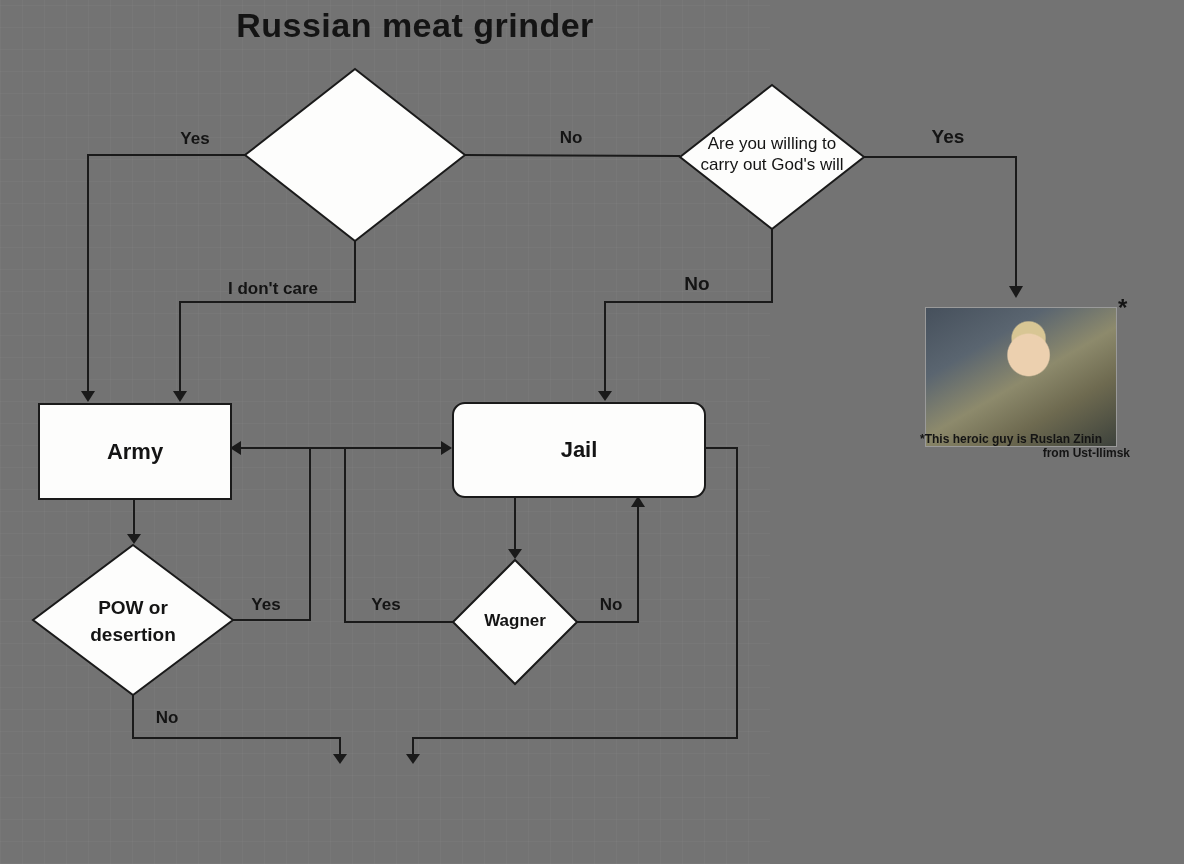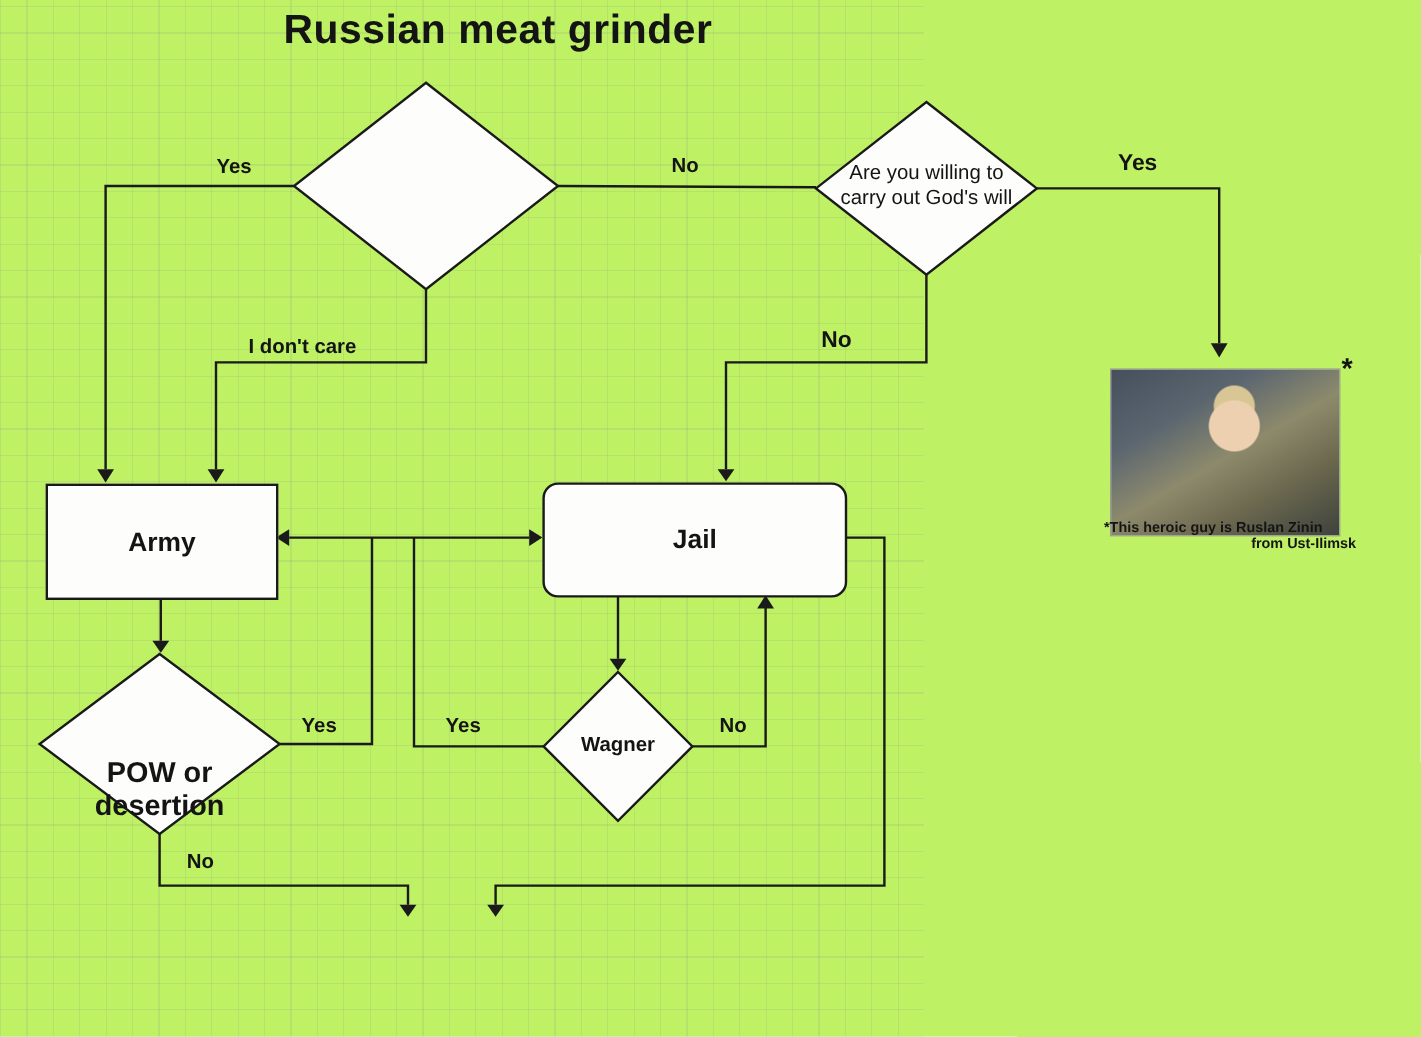--- a/index.html
+++ b/index.html
@@ -1,19 +1,19 @@
 <!DOCTYPE html>
 <html><head>
 <meta charset="utf-8">
 <style>
   html,body{margin:0;padding:0;background:#ffffff;}
   #canvas{
     position:relative;
     width:1184px;height:864px;
-    background:#bef264;
+    background:#737373;
     font-family:"Liberation Sans", sans-serif;
     color:#141414;
     overflow:hidden;
   }
   #grid{
     position:absolute;left:0;top:0;width:770px;height:864px;
     background-image:
       repeating-linear-gradient(0deg, rgba(140,140,140,0.16) 0 1px, transparent 1px 22px),
       repeating-linear-gradient(90deg, rgba(140,140,140,0.16) 0 1px, transparent 1px 22px);
     pointer-events:none;
@@ -33,30 +33,30 @@
     font-weight:bold;
   }
   #army{left:38px;top:403px;width:190px;height:93px;font-size:22px;}
   #jail{left:452px;top:402px;width:250px;height:92px;font-size:22px;border-radius:13px;}
   #death{left:168px;top:765px;width:468px;height:92px;font-size:31px;}
   .diamond-label{
     position:absolute;text-align:center;font-weight:bold;
   }
   #lbl-support{left:294px;top:126px;width:122px;font-size:19px;line-height:28px;}
   #lbl-gods{left:692px;top:133px;width:160px;font-size:17px;line-height:21px;font-weight:normal;}
-  #lbl-pow{left:78px;top:594px;width:110px;font-size:24px;line-height:27px;margin-top:37px;}
+  #lbl-pow{left:78px;top:594px;width:110px;font-size:19px;line-height:27px;}
   #lbl-wagner{left:465px;top:611px;width:100px;font-size:17px;}
   .edge-label{
     position:absolute;font-weight:bold;font-size:17px;
     transform:translateX(-50%);white-space:nowrap;
   }
   #el-yes1{left:195px;top:129px;}
   #el-no1{left:571px;top:128px;}
   #el-yes2{left:948px;top:126px;font-size:19px;}
-  #el-idc{left:252px;top:279px;}
+  #el-idc{left:273px;top:279px;}
   #el-no2{left:697px;top:273px;font-size:19px;}
   #el-yes-pow{left:266px;top:595px;}
   #el-yes-wagner{left:386px;top:595px;}
   #el-no-wagner{left:611px;top:595px;}
   #el-no-pow{left:167px;top:708px;}
   #photo{
     left:925px;top:307px;width:190px;height:138px;
     background:
       radial-gradient(circle at 54% 34%, #ecd0af 0 15%, rgba(0,0,0,0) 16%),
       radial-gradient(circle at 54% 22%, #d8c694 0 11%, rgba(0,0,0,0) 12%),

